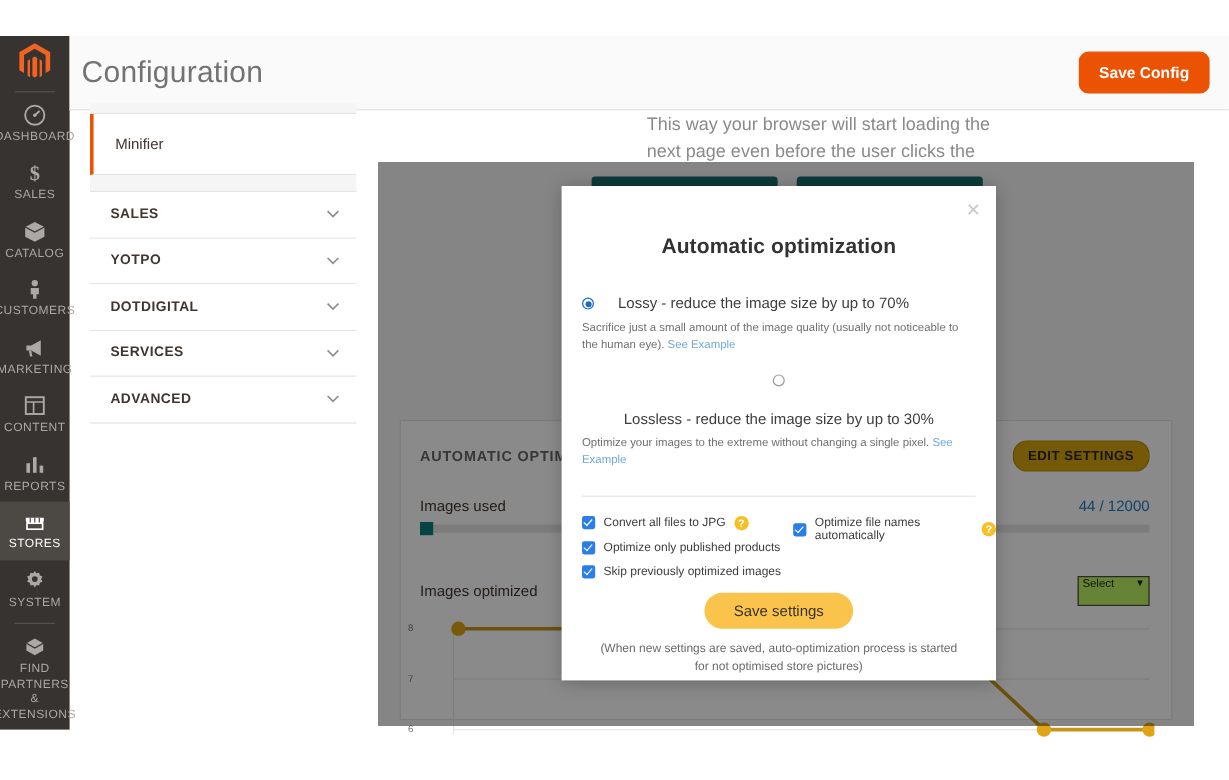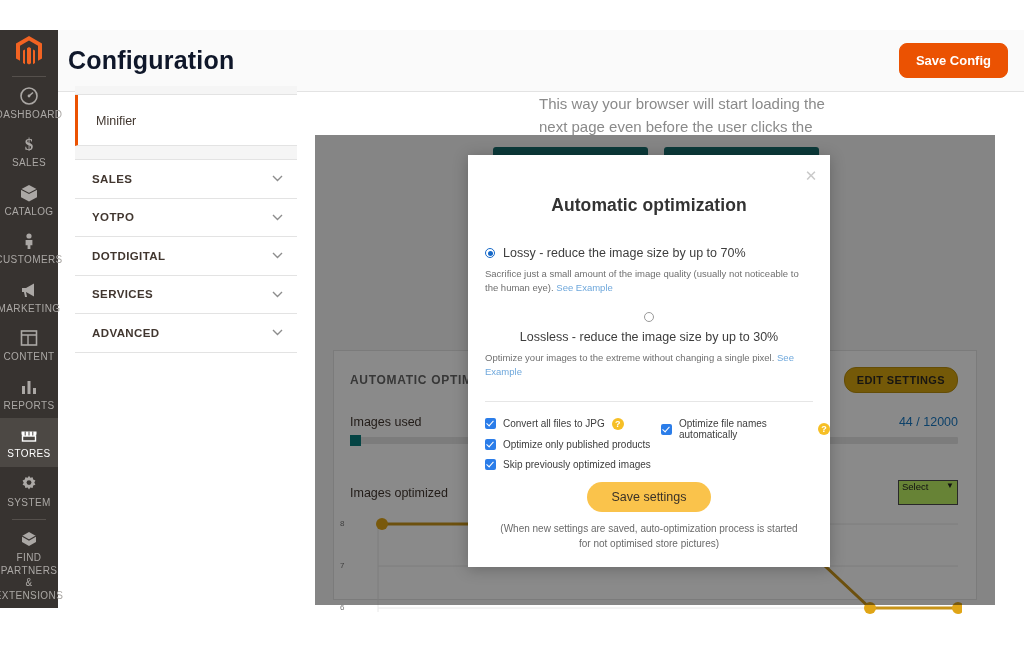--- a/index.html
+++ b/index.html
@@ -31,21 +31,21 @@
     text-align:center; line-height:1.25; font-weight:400;
   }
   .nav-item.active .nav-lbl, .nav-item.active .nav-ico{ color:#fff; }
 
   
   .header{
     position:absolute; left:58px; top:30px; right:0; height:62px;
     background:#fafafa; border-bottom:1px solid #e3e3e3;
     display:flex; align-items:center; padding:0 16px 0 10px;
   }
-  .page-title{ font-size:25px; font-weight:700; color:#0f172a; letter-spacing:.2px; }
+  .page-title{ font-size:25px; font-weight:400; color:#737373; letter-spacing:.2px; }
   .save-config{
     margin-left:auto; background:#eb5202; color:#fff; border:1px solid #eb5202;
     border-radius:8px; padding:9px 16px; font-size:13px; font-weight:600;
     cursor:pointer; font-family:inherit;
   }
 
   
   .cfgmenu{ position:absolute; left:75px; top:86px; width:222px; }
   .cfg-strip{ height:9px; background:#f5f5f5; border-bottom:1px solid #e3e3e3; }
   .cfg-active{
@@ -123,21 +123,21 @@
   .modal-x{
     position:absolute; right:11px; top:13px; width:16px; height:16px;
     color:#c9c9c9; font-size:15px; line-height:16px; text-align:center;
     cursor:pointer; font-family:"Liberation Sans", sans-serif;
   }
   .modal-title{
     text-align:center; font-size:17.5px; color:#333; font-weight:700;
     padding:40px 0 0; letter-spacing:.1px;
   }
   .opts{ padding:30px 17px 0 17px; }
-  .opt-row{ display:flex; align-items:center; gap:8px; }
+  .opt-row{ display:flex; align-items:center; gap:20px; }
   .radio{
     width:10px; height:10px; border-radius:50%;
     border:1px solid #9a9a9a; background:#fff; flex:none; position:relative;
   }
   .radio.on{ border-color:#1669c9; background:#fff; }
   .radio.on::after{
     content:""; position:absolute; left:1.5px; top:1.5px;
     width:5px; height:5px; border-radius:50%; background:#1669c9;
   }
   .opt-lbl{ font-size:12.5px; color:#3d3d3d; }

